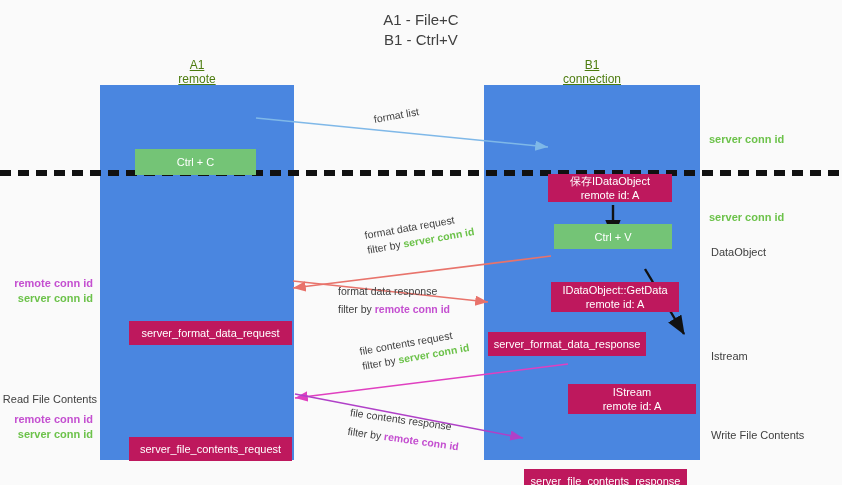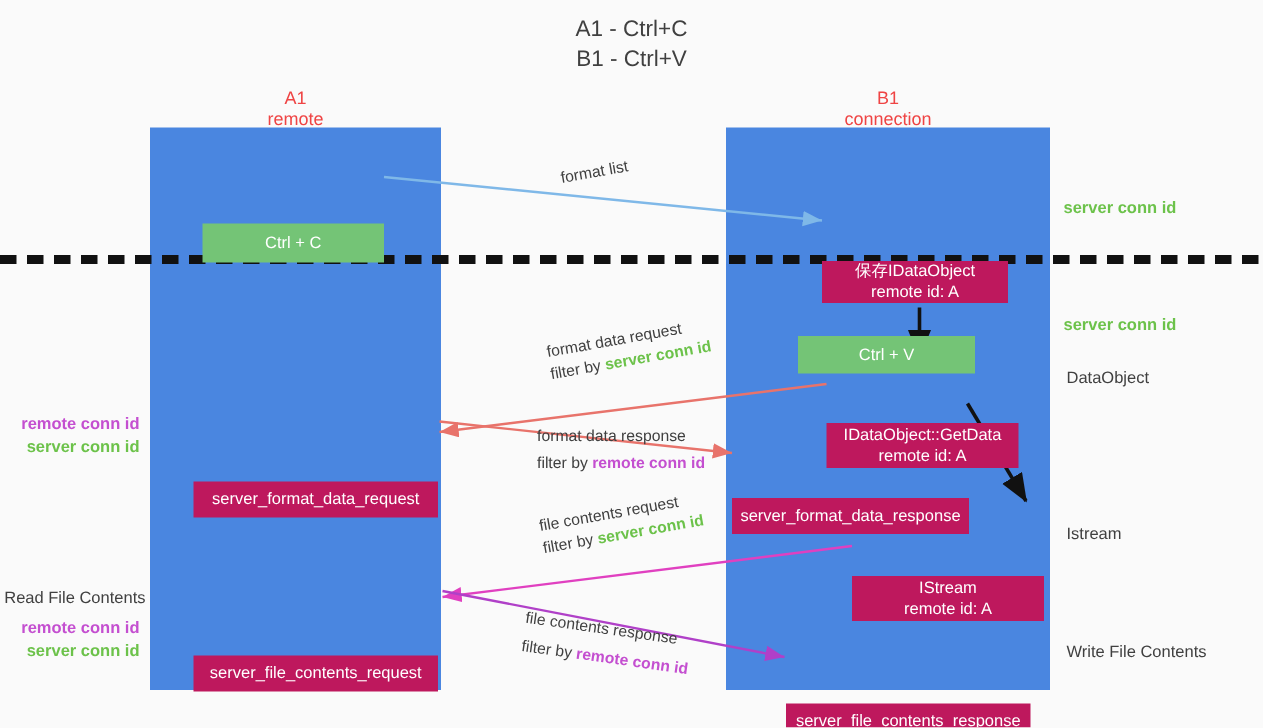--- a/index.html
+++ b/index.html
@@ -33,24 +33,25 @@
     text-align: center;
     color: #404040;
     font-size: 15px;
     line-height: 20px;
   }
 
   
   .col-head {
     position: absolute;
     text-align: center;
-    color: #ef4444;
+    color: #4d7c0f;
     font-size: 12px;
     line-height: 14px;
     width: 160px;
+    text-decoration: underline;
   }
 
   
   .lane {
     position: absolute;
     background: #4a86e0;
   }
 
   
   .node {
@@ -87,32 +88,32 @@
   
   .edge-label {
     position: absolute;
     font-size: 10.5px;
     line-height: 15px;
     color: #404040;
     white-space: nowrap;
   }
   .edge-label.rot-up { transform: rotate(-10deg); transform-origin: left center; }
   .edge-label.rot-dn { transform: rotate(8deg);  transform-origin: left center; }
-  .edge-label.flat { transform: none; margin-left: 20px; }
+  .edge-label.flat { transform: none; }
 </style>
 </head>
 <body>
 
 <div id="canvas">
 
   <div class="lane" style="left:100px; top:85px; width:194px; height:375px;"></div>
   <div class="lane" style="left:484px; top:85px; width:216px; height:375px;"></div>
 
   <div class="title-block">
-    <div>A1 - Ctrl+C</div>
+    <div>A1 - File+C</div>
     <div>B1 - Ctrl+V</div>
   </div>
 
   <div class="col-head" style="left:117px; top:58px;">
     <div>A1</div>
     <div>remote</div>
   </div>
   <div class="col-head" style="left:512px; top:58px;">
     <div>B1</div>
     <div>connection</div>
@@ -156,21 +157,21 @@
 
   <div class="node green" style="left:135px; top:105px; width:121px; height:26px;">
     <div>Ctrl + C</div>
   </div>
 
   <div class="node orange" style="left:548px; top:130px; width:124px; height:28px;">
     <div>保存IDataObject</div>
     <div class="l2">remote id: A</div>
   </div>
 
-  <div class="node green" style="left:532px; top:180px; width:118px; height:25px;">
+  <div class="node green" style="left:554px; top:180px; width:118px; height:25px;">
     <div>Ctrl + V</div>
   </div>
 
   <div class="node orange" style="left:551px; top:238px; width:128px; height:30px;">
     <div>IDataObject::GetData</div>
     <div class="l2">remote id: A</div>
   </div>
 
   <div class="node orange" style="left:568px; top:340px; width:128px; height:30px;">
     <div>IStream</div>

